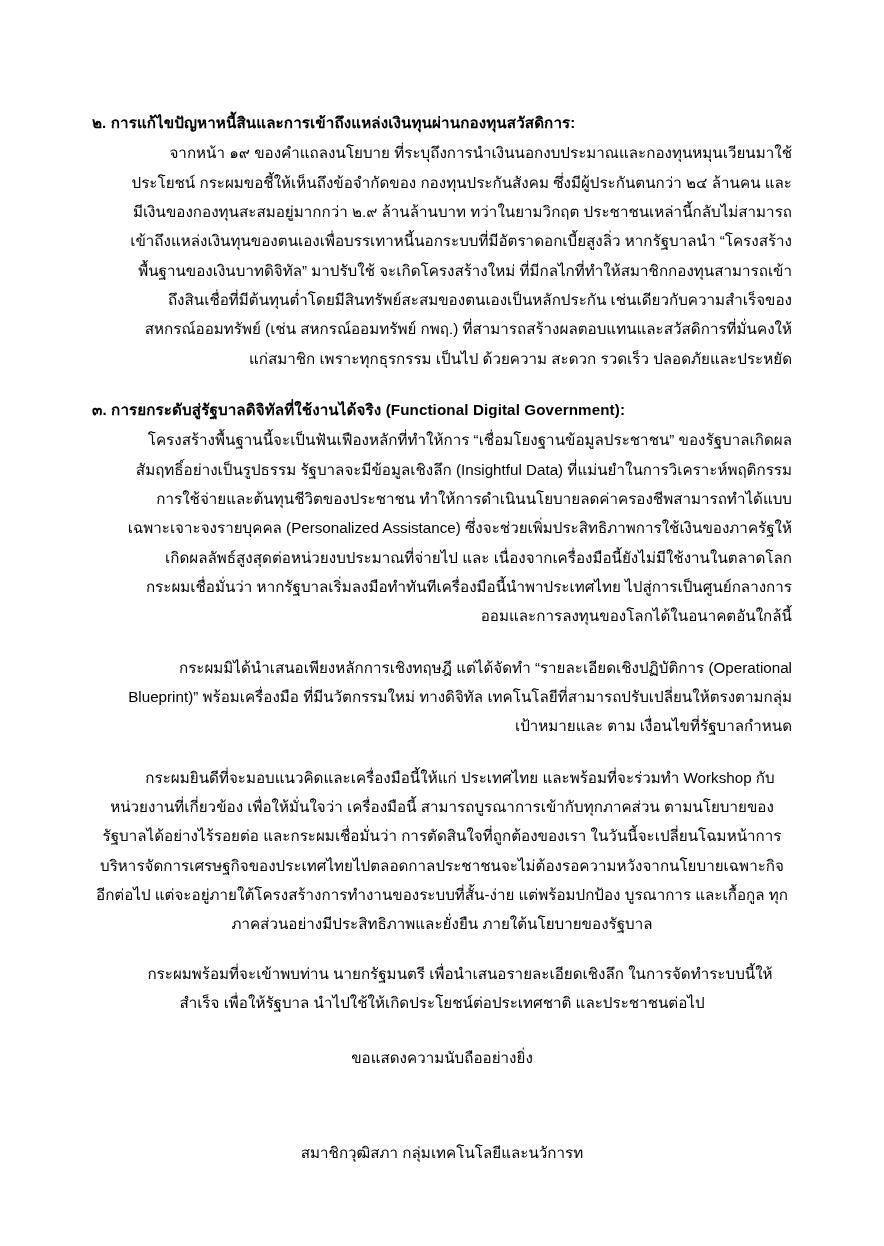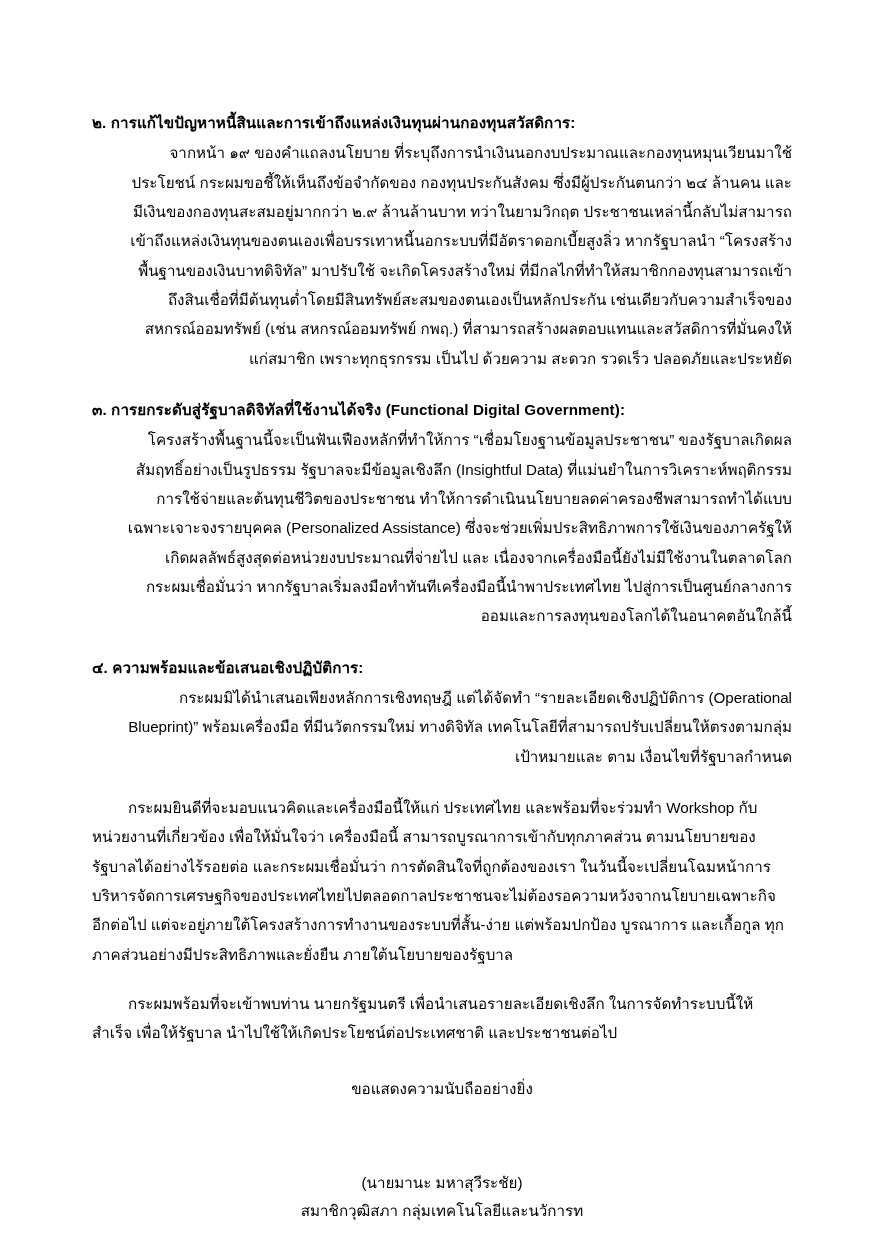--- a/index.html
+++ b/index.html
@@ -32,20 +32,21 @@
     margin-bottom: 1px;
     letter-spacing: 0.1px;
   }
   .section-body {
     padding-left: 34px;
     text-align: right;
   }
   .para {
     margin-bottom: 20px;
     text-indent: 36px;
+    text-align: center;
   }
   .closing {
     margin-top: 26px;
     text-align: center;
     font-family: Liberation Serif, serif;
   }
   .signature-block {
     margin-top: 66px;
     text-align: center;
     line-height: 1.85;
@@ -64,28 +65,26 @@
       <div class="section-heading">๒. การแก้ไขปัญหาหนี้สินและการเข้าถึงแหล่งเงินทุนผ่านกองทุนสวัสดิการ:</div>
       <div class="section-body">จากหน้า ๑๙ ของคำแถลงนโยบาย ที่ระบุถึงการนำเงินนอกงบประมาณและกองทุนหมุนเวียนมาใช้ประโยชน์ กระผมขอชี้ให้เห็นถึงข้อจำกัดของ กองทุนประกันสังคม ซึ่งมีผู้ประกันตนกว่า ๒๔ ล้านคน และมีเงินของกองทุนสะสมอยู่มากกว่า ๒.๙ ล้านล้านบาท ทว่าในยามวิกฤต ประชาชนเหล่านี้กลับไม่สามารถเข้าถึงแหล่งเงินทุนของตนเองเพื่อบรรเทาหนี้นอกระบบที่มีอัตราดอกเบี้ยสูงลิ่ว หากรัฐบาลนำ “โครงสร้างพื้นฐานของเงินบาทดิจิทัล” มาปรับใช้ จะเกิดโครงสร้างใหม่ ที่มีกลไกที่ทำให้สมาชิกกองทุนสามารถเข้าถึงสินเชื่อที่มีต้นทุนต่ำโดยมีสินทรัพย์สะสมของตนเองเป็นหลักประกัน เช่นเดียวกับความสำเร็จของ สหกรณ์ออมทรัพย์ (เช่น สหกรณ์ออมทรัพย์ กพฤ.) ที่สามารถสร้างผลตอบแทนและสวัสดิการที่มั่นคงให้แก่สมาชิก เพราะทุกธุรกรรม เป็นไป ด้วยความ สะดวก รวดเร็ว ปลอดภัยและประหยัด</div>
     </div>
 
     <div class="section">
       <div class="section-heading">๓. การยกระดับสู่รัฐบาลดิจิทัลที่ใช้งานได้จริง (Functional Digital Government):</div>
       <div class="section-body">โครงสร้างพื้นฐานนี้จะเป็นฟันเฟืองหลักที่ทำให้การ “เชื่อมโยงฐานข้อมูลประชาชน” ของรัฐบาลเกิดผลสัมฤทธิ์อย่างเป็นรูปธรรม รัฐบาลจะมีข้อมูลเชิงลึก (Insightful Data) ที่แม่นยำในการวิเคราะห์พฤติกรรมการใช้จ่ายและต้นทุนชีวิตของประชาชน ทำให้การดำเนินนโยบายลดค่าครองชีพสามารถทำได้แบบ เฉพาะเจาะจงรายบุคคล (Personalized Assistance) ซึ่งจะช่วยเพิ่มประสิทธิภาพการใช้เงินของภาครัฐให้เกิดผลลัพธ์สูงสุดต่อหน่วยงบประมาณที่จ่ายไป และ เนื่องจากเครื่องมือนี้ยังไม่มีใช้งานในตลาดโลก กระผมเชื่อมั่นว่า หากรัฐบาลเริ่มลงมือทำทันทีเครื่องมือนี้นำพาประเทศไทย ไปสู่การเป็นศูนย์กลางการออมและการลงทุนของโลกได้ในอนาคตอันใกล้นี้</div>
     </div>
 
     <div class="section">
-      <div class="section-heading">๔. ความพร้อมและข้อเสนอเชิงปฏิบัติการ:</div>
       <div class="section-body">กระผมมิได้นำเสนอเพียงหลักการเชิงทฤษฎี แต่ได้จัดทำ “รายละเอียดเชิงปฏิบัติการ (Operational Blueprint)” พร้อมเครื่องมือ ที่มีนวัตกรรมใหม่ ทางดิจิทัล เทคโนโลยีที่สามารถปรับเปลี่ยนให้ตรงตามกลุ่มเป้าหมายและ ตาม เงื่อนไขที่รัฐบาลกำหนด</div>
     </div>
 
     <div class="para">กระผมยินดีที่จะมอบแนวคิดและเครื่องมือนี้ให้แก่ ประเทศไทย และพร้อมที่จะร่วมทำ Workshop กับหน่วยงานที่เกี่ยวข้อง เพื่อให้มั่นใจว่า เครื่องมือนี้ สามารถบูรณาการเข้ากับทุกภาคส่วน ตามนโยบายของรัฐบาลได้อย่างไร้รอยต่อ และกระผมเชื่อมั่นว่า การตัดสินใจที่ถูกต้องของเรา ในวันนี้จะเปลี่ยนโฉมหน้าการบริหารจัดการเศรษฐกิจของประเทศไทยไปตลอดกาลประชาชนจะไม่ต้องรอความหวังจากนโยบายเฉพาะกิจอีกต่อไป แต่จะอยู่ภายใต้โครงสร้างการทำงานของระบบที่สั้น-ง่าย แต่พร้อมปกป้อง บูรณาการ และเกื้อกูล ทุกภาคส่วนอย่างมีประสิทธิภาพและยั่งยืน ภายใต้นโยบายของรัฐบาล</div>
     <div class="para">กระผมพร้อมที่จะเข้าพบท่าน นายกรัฐมนตรี เพื่อนำเสนอรายละเอียดเชิงลึก ในการจัดทำระบบนี้ให้สำเร็จ เพื่อให้รัฐบาล นำไปใช้ให้เกิดประโยชน์ต่อประเทศชาติ และประชาชนต่อไป</div>
 
     <div class="closing">ขอแสดงความนับถืออย่างยิ่ง</div>
 
     <div class="signature-block">
-      <span class="sig-line">(นายมานะ มหาสุวีระชัย)</span>
       <span class="sig-line">สมาชิกวุฒิสภา กลุ่มเทคโนโลยีและนวัการท</span>
     </div>
 
   </div>
 </div>
 
 </body></html>

